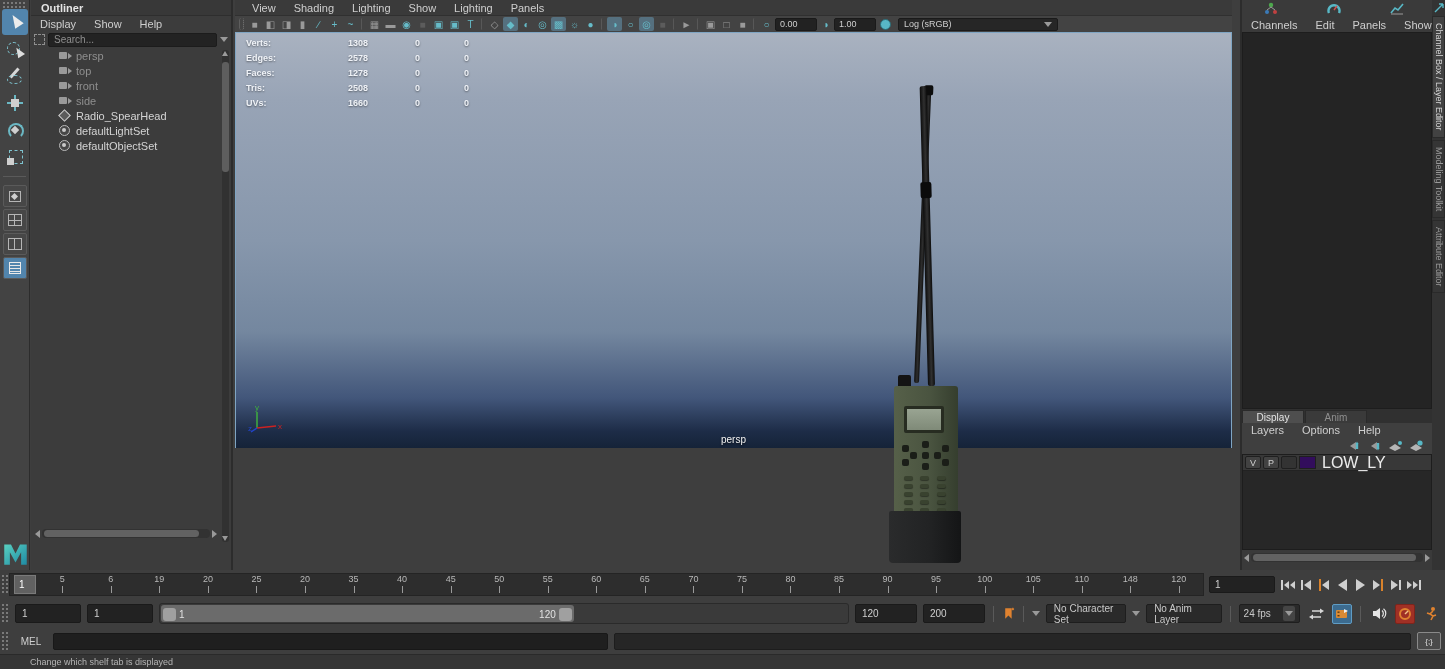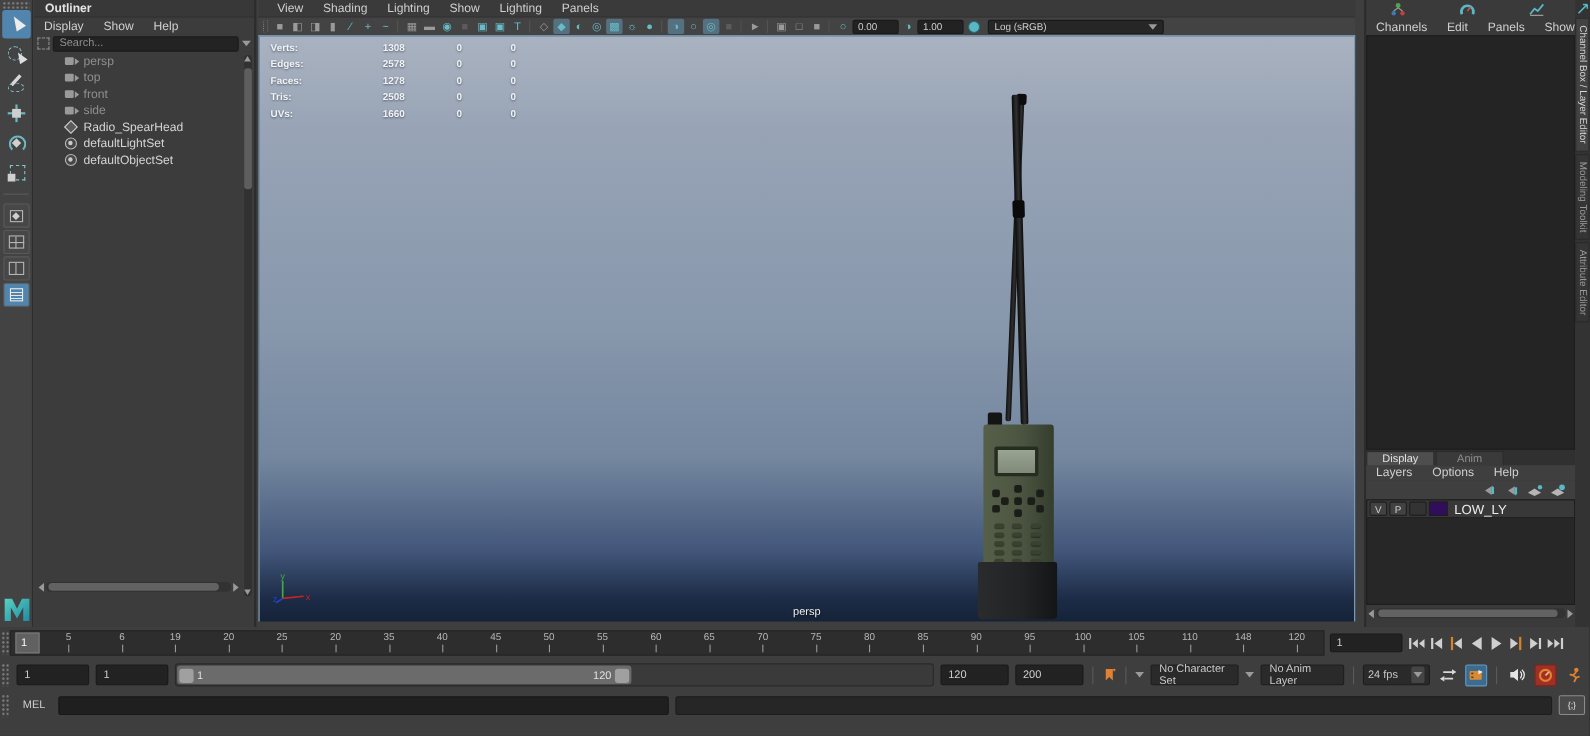--- a/index.html
+++ b/index.html
@@ -70,21 +70,21 @@
 .vp-toolbar{display:flex;align-items:center;height:16px;background:#434343;padding:0 2px;gap:1px;overflow:hidden}
 .vt-icon{width:15px;height:14px;display:flex;align-items:center;justify-content:center;font-size:10px;color:#9a9a9a;border-radius:2px;flex:0 0 auto}
 .vt-icon.teal{color:#66bcc9}
 .vt-icon.dim{color:#5c5c5c}
 .vt-icon.active{background:#55707f}
 .vt-icon.sep{width:3px;height:12px;border-left:1px solid #585858;margin:0 2px}
 .vt-icon.grip{width:5px;height:12px;border-left:1px dotted #7a7a7a;border-right:1px dotted #7a7a7a;margin:0 2px}
 .vt-field{width:42px;height:13px;background:#222;border:1px solid #1a1a1a;border-radius:2px;color:#cfcfcf;font-size:9px;padding:0 4px;outline:none}
 .cm-circle{width:11px;height:11px;border-radius:50%;background:#58b8c6;border:1px solid #2a6a74;margin:0 3px;flex:0 0 11px}
 .vt-dd{display:flex;align-items:center;width:160px;height:13px;background:#262626;border:1px solid #1a1a1a;border-radius:2px;color:#cfcfcf;font-size:9px;padding:0 5px;justify-content:space-between;margin-left:3px}
-.scene{position:relative;height:533px;border:1px solid #7fa5c3;border-bottom:none;background:linear-gradient(180deg,#a9b2c0 0%,#98a4b6 16%,#8797ac 50%,#74879f 72%,#42567a 88%,#1d2c47 96%,#152338 100%)}
+.scene{position:relative;height:416px;border:1px solid #7fa5c3;border-bottom:none;background:linear-gradient(180deg,#a9b2c0 0%,#98a4b6 16%,#8797ac 50%,#74879f 72%,#42567a 88%,#1d2c47 96%,#152338 100%)}
 .hud{position:absolute;left:10px;top:2px;font-size:9px;font-weight:bold;color:#f0f3f8;text-shadow:0 1px 2px rgba(0,0,0,.45)}
 .hud-row{display:grid;grid-template-columns:58px 64px 52px 49px;height:15px;align-items:center}
 .hud-row span:nth-child(n+2){text-align:right}
 .persp-label{position:absolute;left:0;right:0;bottom:3px;text-align:center;font-size:10px;color:#f2f2f2;text-shadow:0 1px 2px rgba(0,0,0,.6)}
 .axis-gizmo{position:absolute;left:12px;bottom:8px}
 
 .radio{position:absolute;left:648px;top:48px;width:92px;height:490px}
 .ant-l{position:absolute;left:30px;top:10px;width:5px;height:292px;background:linear-gradient(90deg,#101010,#2e2e2e 55%,#101010);transform:rotate(2.4deg);transform-origin:bottom center;border-radius:2px}
 .ant-l::before{content:"";position:absolute;left:-2px;top:-6px;width:9px;height:10px;background:#0d0d0d;border-radius:2px}
 .ant-r{position:absolute;left:44px;top:5px;width:7px;height:300px;background:linear-gradient(90deg,#0c0c0c,#303030 55%,#0c0c0c);transform:rotate(-1.6deg);transform-origin:bottom center;border-radius:2px}
@@ -106,21 +106,21 @@
 .layer-tabs{display:flex;height:14px;background:#303030;gap:1px;padding-top:1px}
 .layer-tab{flex:0 0 62px;display:flex;align-items:center;justify-content:center;font-size:10px;background:#3a3a3a;color:#8f8f8f;border:1px solid #2a2a2a;border-bottom:none}
 .layer-tab.active{background:#4e4e4e;color:#e4e4e4}
 .le-menus{display:flex;height:14px;align-items:center;font-size:11px;background:#3f3f3f}
 .le-icons{display:flex;height:17px;align-items:center;justify-content:flex-end;gap:6px;padding-right:8px;background:#3f3f3f}
 .layer-list{height:96px;background:#272727;border:1px solid #1d1d1d}
 .layer-row{display:flex;align-items:center;height:16px;background:#383838;gap:2px;padding:1px 2px;border-bottom:1px solid #222}
 .lbox{width:16px;height:13px;background:#424242;border:1px solid #1f1f1f;border-radius:2px;font-size:9px;color:#cfcfcf;display:flex;align-items:center;justify-content:center}
 .lbox.blank{background:#333}
 .lswatch{width:17px;height:13px;border:1px solid #1f1f1f}
-.lname{font-size:12px;color:#ececec;padding-left:4px}
+.lname{font-size:16px;color:#ececec;padding-left:4px}
 .rp-hscroll{display:flex;align-items:center;gap:2px;height:11px;margin-top:2px;padding:0 2px}
 
 
 .right-strip{position:absolute;left:1432px;top:0;width:13px;height:570px;background:#333}
 .vtab{writing-mode:vertical-rl;font-size:9px;color:#9a9a9a;background:#353535;border:1px solid #2a2a2a;padding:6px 0;margin:2px 0;width:13px;text-align:center}
 .vtab.active{color:#d6d6d6;background:#424242}
 .strip-icon{display:block;margin:3px auto}
 
 
 .time-row{position:absolute;left:0;top:572px;width:1445px;height:25px;display:flex;align-items:center}
@@ -784,14 +784,17 @@
   </div>
 
   <div class="cmd-row" data-name="command-line-row">
     <span class="grip-v" data-name="command-line-grip"></span>
     <span class="cmd-label" data-name="command-language-toggle">MEL</span>
     <input class="cmd-input" data-name="command-input" style="">
     <div class="cmd-output" data-name="command-result-field"></div>
     <span class="script-btn" data-name="script-editor-button">{;}</span>
   </div>
 
+  <div class="help-row" data-name="help-line">
+    <span class="help-text" data-name="help-line-text">Change which shelf tab is displayed</span>
+  </div>
 
 </div>
 
 </body></html>

